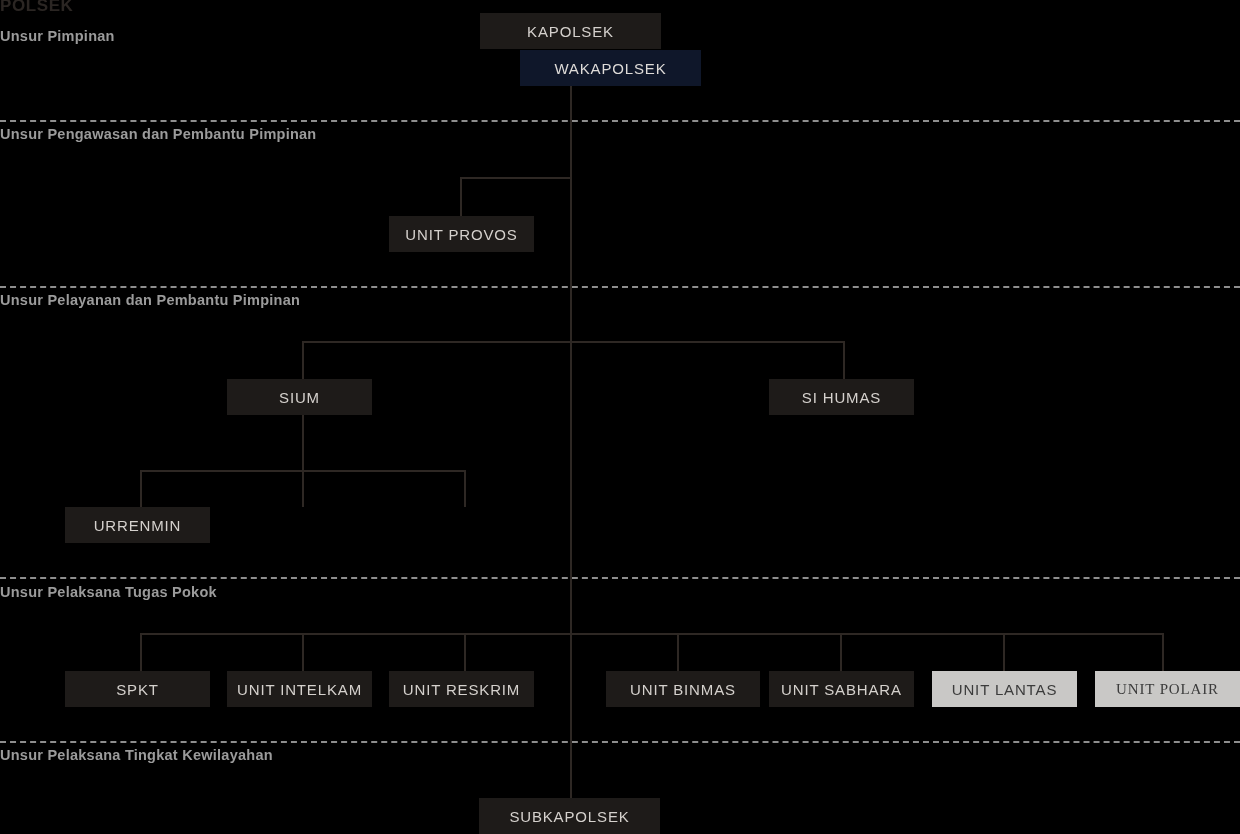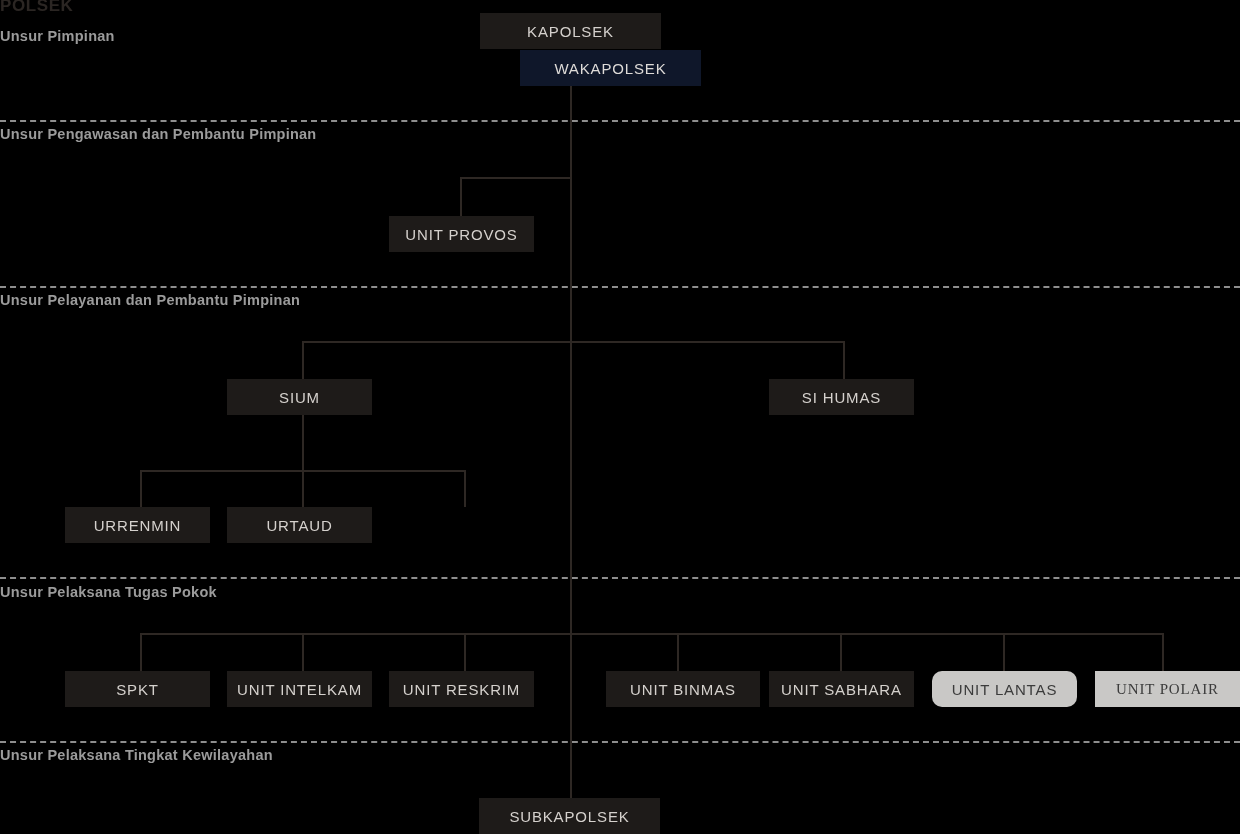--- a/index.html
+++ b/index.html
@@ -146,40 +146,37 @@
   <div class="node dark" style="left:227px; top:379px; width:145px; height:36px;">
     <span>SIUM</span>
   </div>
   <div class="node dark" style="left:769px; top:379px; width:145px; height:36px;">
     <span>SI HUMAS</span>
   </div>
 
   <div class="node dark" style="left:65px;  top:507px; width:145px; height:36px;">
     <span>URRENMIN</span>
   </div>
-  <div class="node dark" style="left:227px; top:507px; width:145px; height:36px;">
-    <span>URTAUD</span>
-  </div>
 
   <div class="node dark" style="left:65px;   top:671px; width:145px; height:36px;">
     <span>SPKT</span>
   </div>
   <div class="node dark" style="left:227px;  top:671px; width:145px; height:36px;">
     <span>UNIT INTELKAM</span>
   </div>
   <div class="node dark" style="left:389px;  top:671px; width:145px; height:36px;">
     <span>UNIT RESKRIM</span>
   </div>
   <div class="node dark" style="left:606px;  top:671px; width:154px; height:36px;">
     <span>UNIT BINMAS</span>
   </div>
   <div class="node dark" style="left:769px;  top:671px; width:145px; height:36px;">
     <span>UNIT SABHARA</span>
   </div>
-  <div class="node light" style="left:932px; top:671px; width:145px; height:36px;border-radius:10px;">
+  <div class="node light" style="left:932px; top:671px; width:145px; height:36px;">
     <span>UNIT LANTAS</span>
   </div>
   <div class="node light" style="left:1095px; top:671px; width:145px; height:36px;font-family:Liberation Serif, serif;">
     <span>UNIT POLAIR</span>
   </div>
 
   <div class="node dark" style="left:479px; top:798px; width:181px; height:36px;">
     <span>SUBKAPOLSEK</span>
   </div>
 

